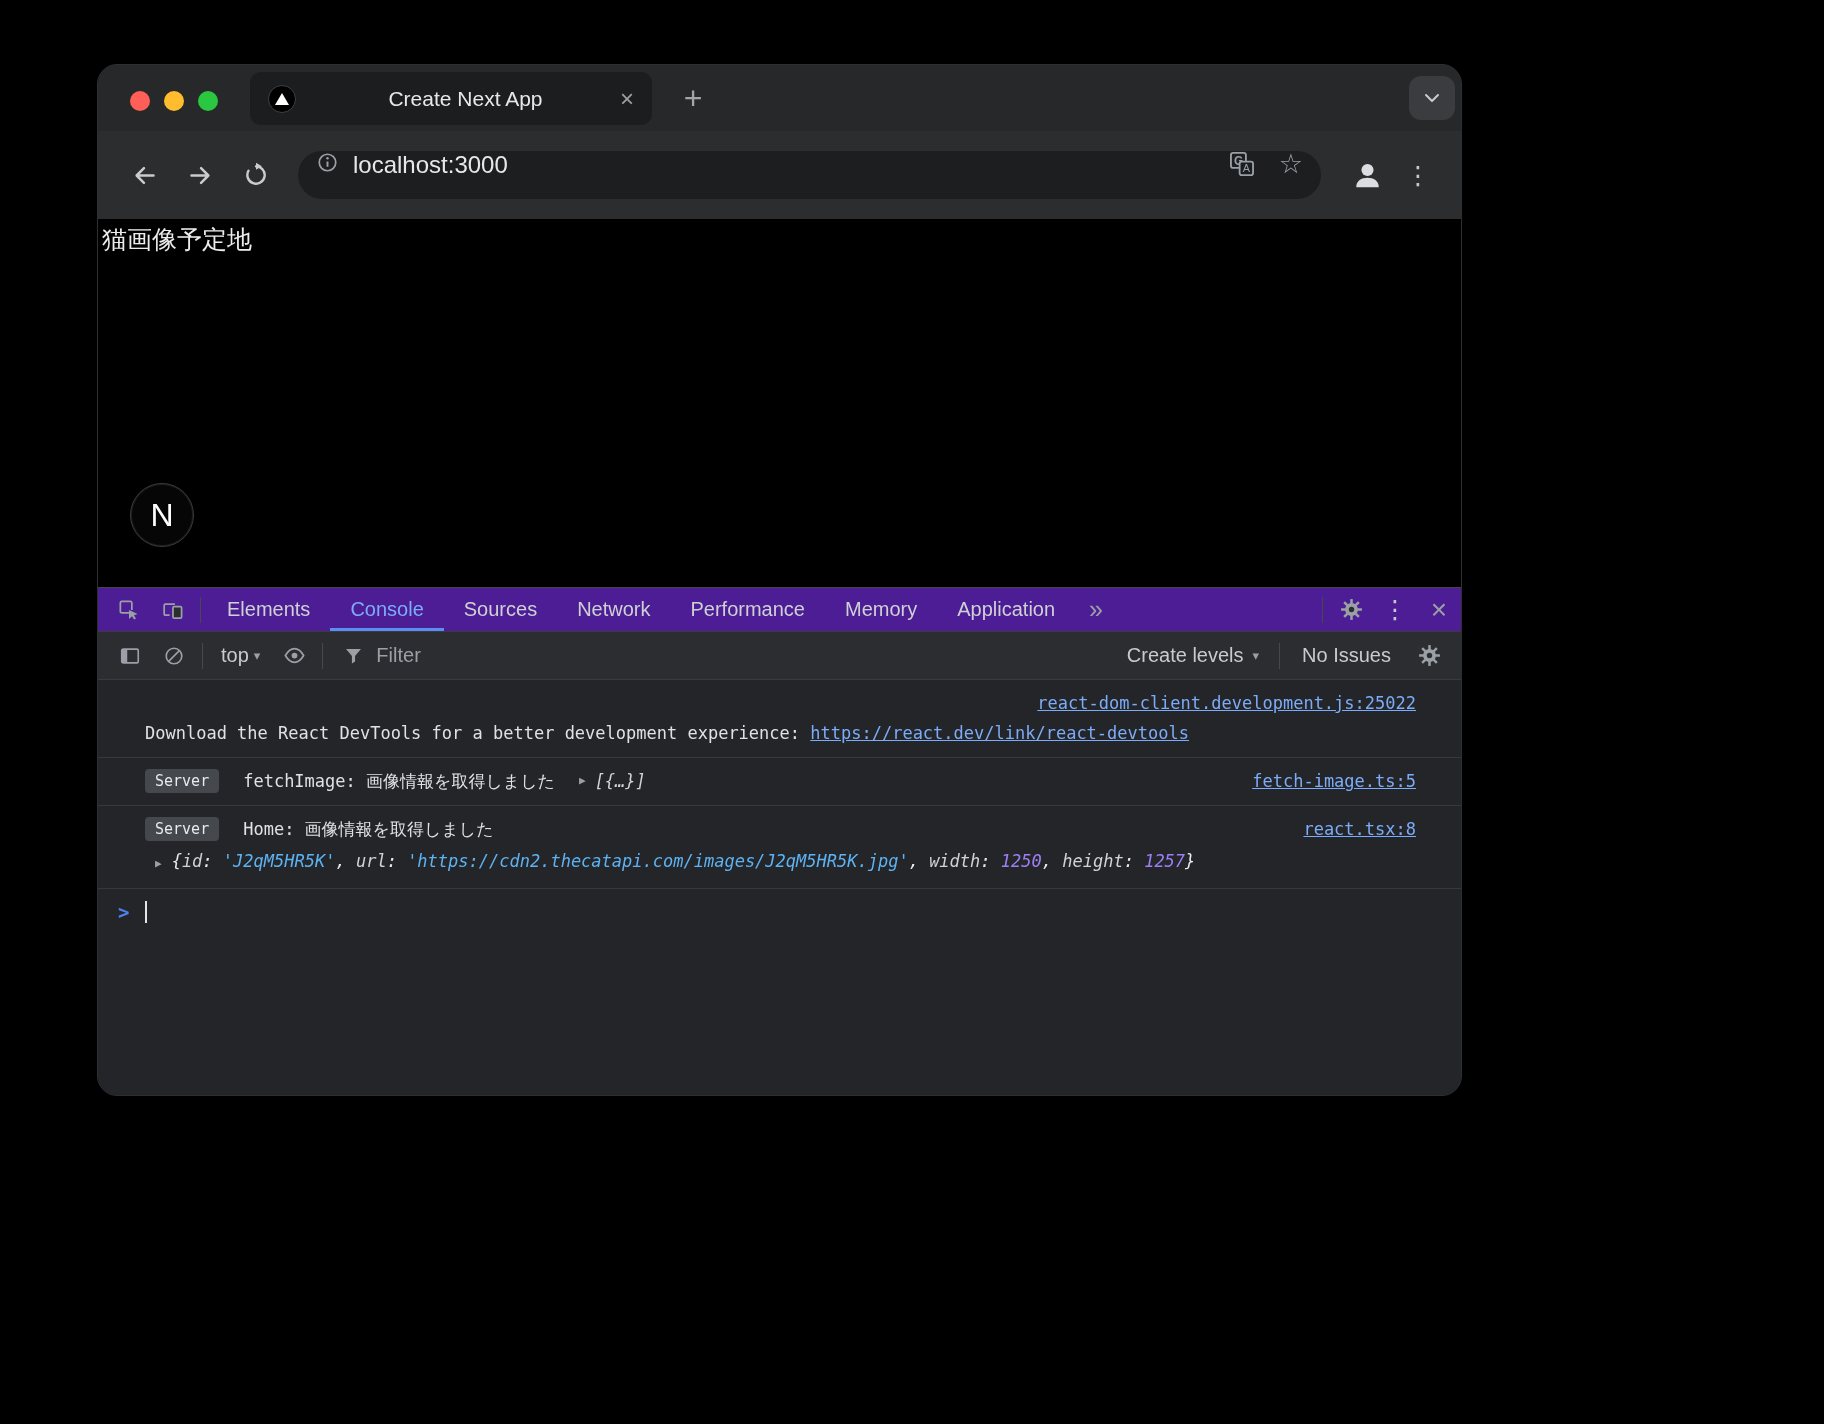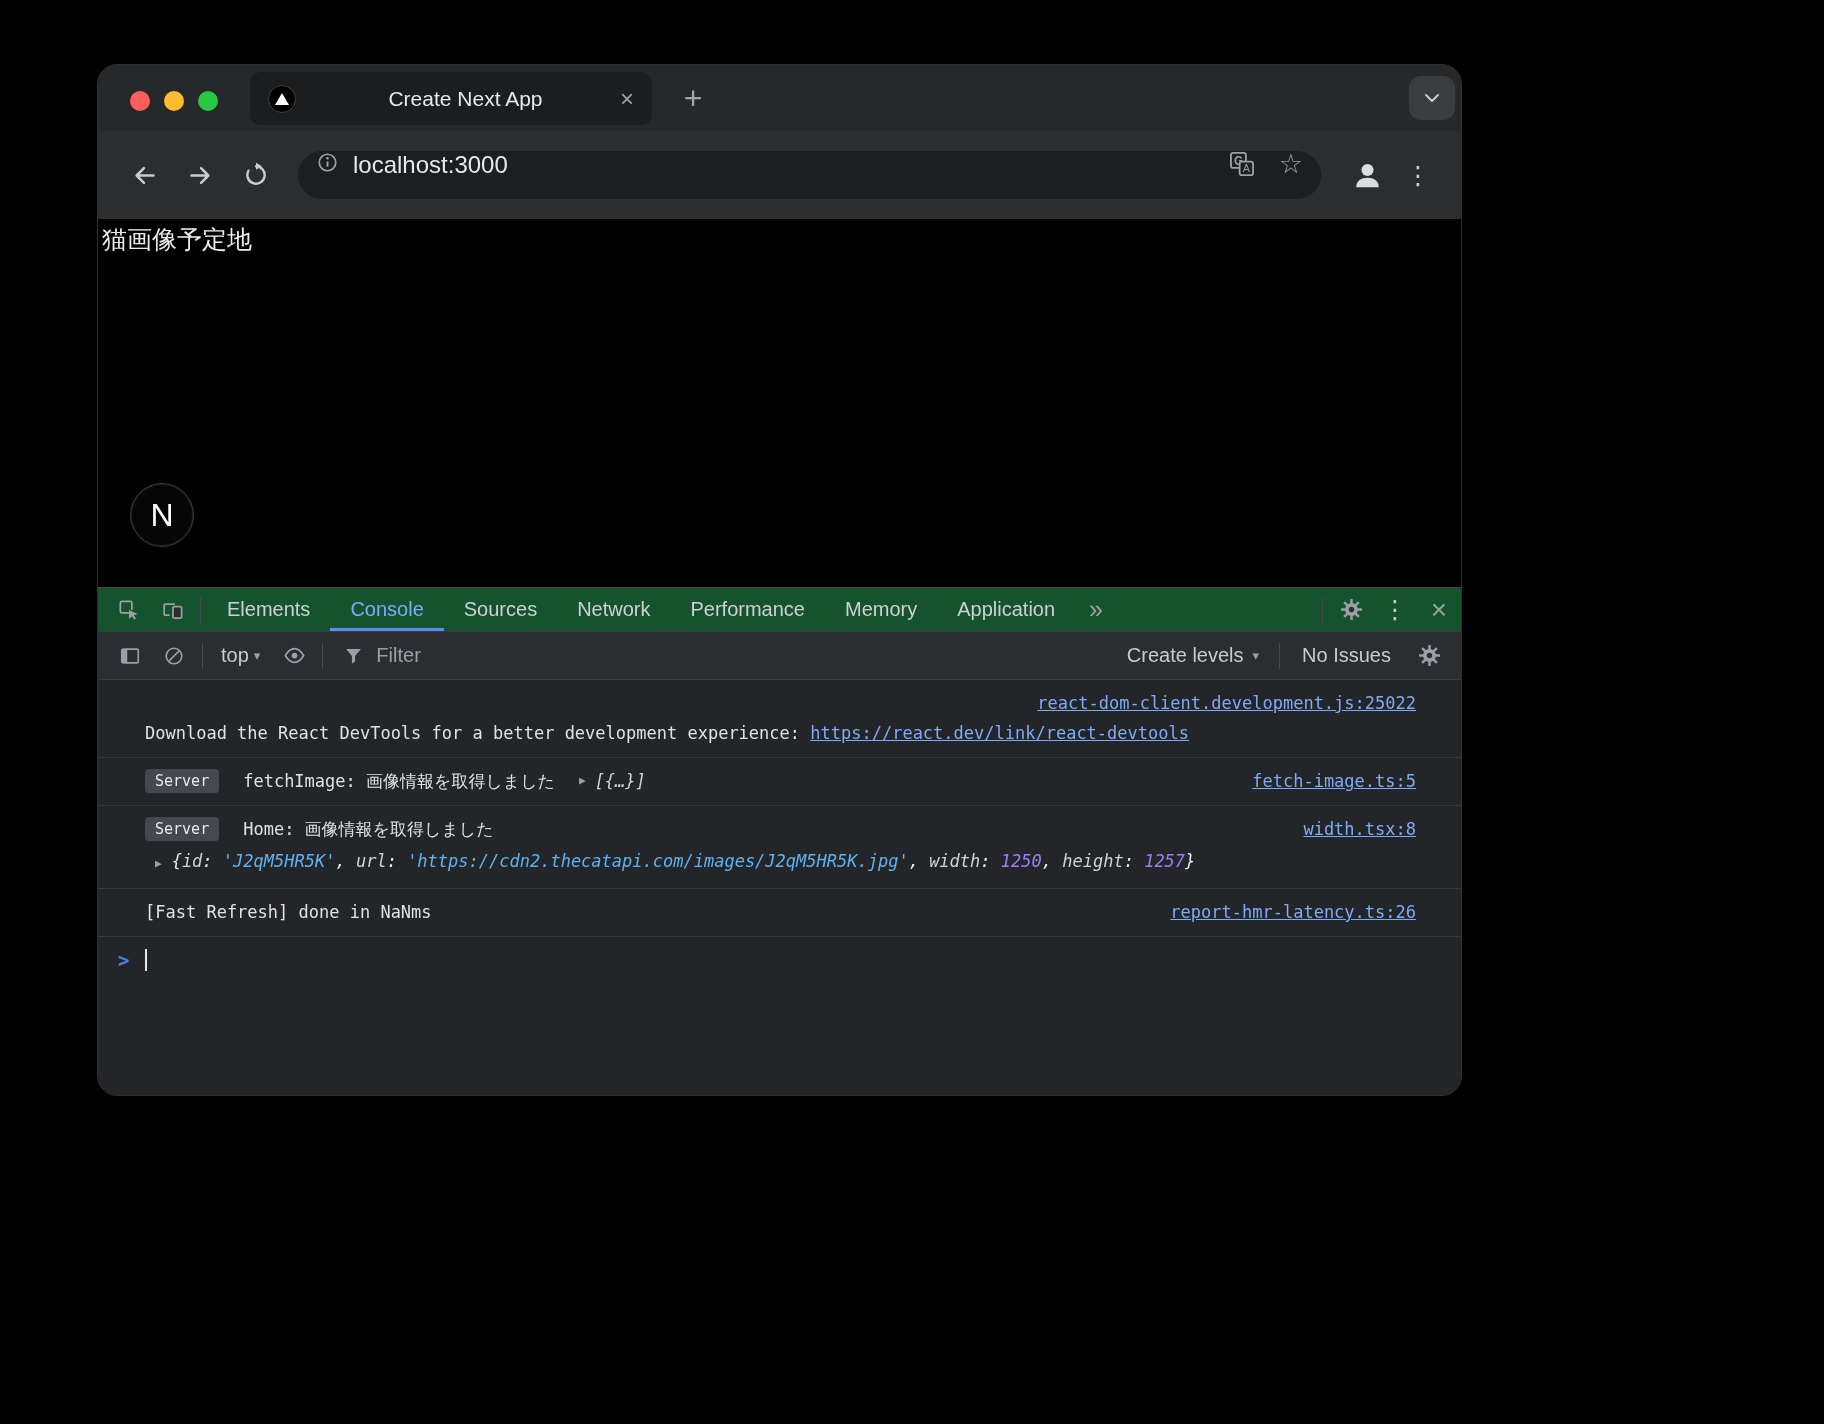--- a/index.html
+++ b/index.html
@@ -46,21 +46,21 @@
   
   .page { height:368px; background:#000; position:relative; flex:0 0 auto; }
   .page-text { position:absolute; left:4px; top:4px; font-size:25px; color:#ececec; }
   .next-badge { position:absolute; left:32px; top:264px; width:64px; height:64px; border-radius:50%;
                 background:#060606; border:1px solid #3a3b3d; box-shadow:inset 0 0 0 1px #1d1d1d;
                 display:flex; align-items:center; justify-content:center; }
   .next-badge span { color:#fff; font-size:32px; font-weight:500; }
 
   
   .devtools { flex:1; display:flex; flex-direction:column; background:#242528; border-top:1px solid #454649; min-height:0; }
-  .dt-tabs { height:44px; background:#14532d; border-bottom:1px solid #3a3b3e; display:flex; align-items:center;
+  .dt-tabs { height:44px; background:#4c1d95; border-bottom:1px solid #3a3b3e; display:flex; align-items:center;
              padding-left:8px; flex:0 0 auto; }
   .icbtn { width:44px; height:42px; display:flex; align-items:center; justify-content:center; flex:0 0 auto; }
   .sep { width:1px; height:26px; background:#47484b; margin:0 6px; flex:0 0 auto; }
   .dt-tab { position:relative; height:43px; line-height:43px; padding:0 20px; font-size:20px; color:#ced1d4; white-space:nowrap; }
   .dt-tab.selected { color:#7cacf8; }
   .dt-tab.selected::after { content:""; position:absolute; left:0; right:0; bottom:0; height:3px; background:#5c8df6; }
   .more-tabs { font-size:25px; color:#9aa0a6; padding:0 14px; }
   .dt-spacer { flex:1; }
   .glyph-x-lg { font-size:28px; color:#9aa0a6; line-height:1; }
 
@@ -296,34 +296,28 @@
             <span class="expand">▶</span>
             <span class="preview">[{…}]</span>
             <span class="src">fetch-image.ts:5</span>
           </div>
         </div>
 
         <div class="crow">
           <div class="rline" style="align-items:center">
             <span class="badge">Server</span>
             <span>Home: 画像情報を取得しました</span>
-            <span class="src">width.tsx:8</span>
+            <span class="src">react.tsx:8</span>
           </div>
           <div class="obj-line">
             <span class="expand">▶</span>
             <span class="obj"><span class="tok-p">{</span><span class="tok-key">id</span><span class="tok-p">: </span><span class="tok-str">'J2qM5HR5K'</span><span class="tok-p">, </span><span class="tok-key">url</span><span class="tok-p">: </span><span class="tok-str">'https://cdn2.thecatapi.com/images/J2qM5HR5K.jpg'</span><span class="tok-p">, </span><span class="tok-key">width</span><span class="tok-p">: </span><span class="tok-num">1250</span><span class="tok-p">, </span><span class="tok-key">height</span><span class="tok-p">: </span><span class="tok-num">1257</span><span class="tok-p">}</span></span>
           </div>
         </div>
 
-        <div class="crow">
-          <div class="rline">
-            <span>[Fast Refresh] done in NaNms</span>
-            <span class="src">report-hmr-latency.ts:26</span>
-          </div>
-        </div>
 
         <div class="prompt">
           <span class="prompt-gt">&gt;</span>
           <span class="cursor"></span>
         </div>
 
       </div>
     </div>
   </div>
 </div>

